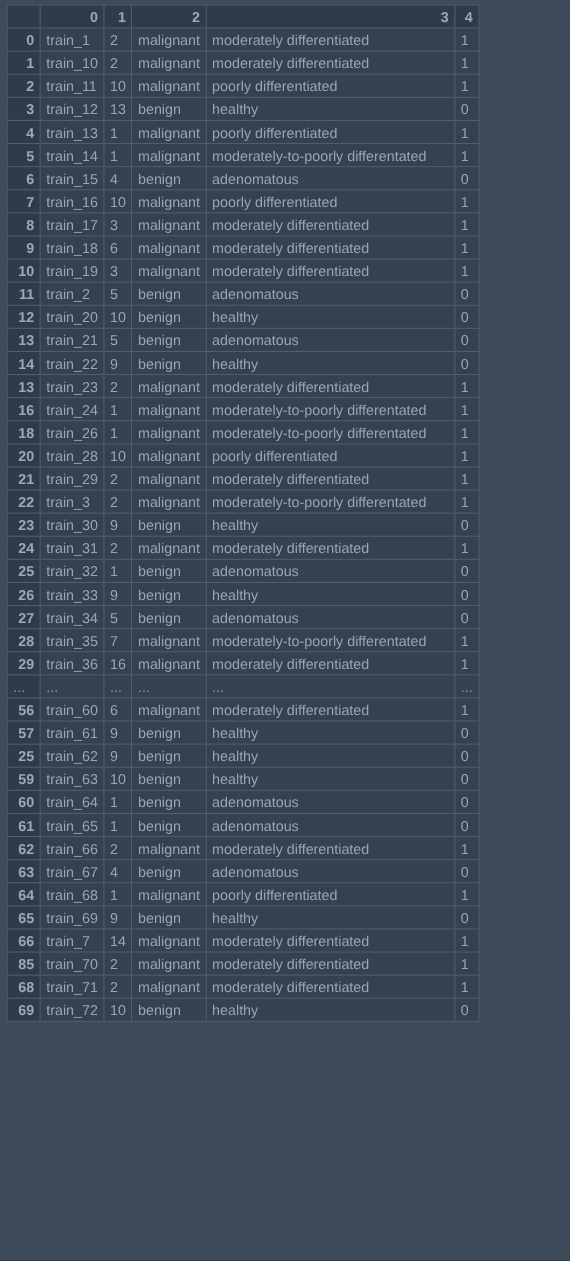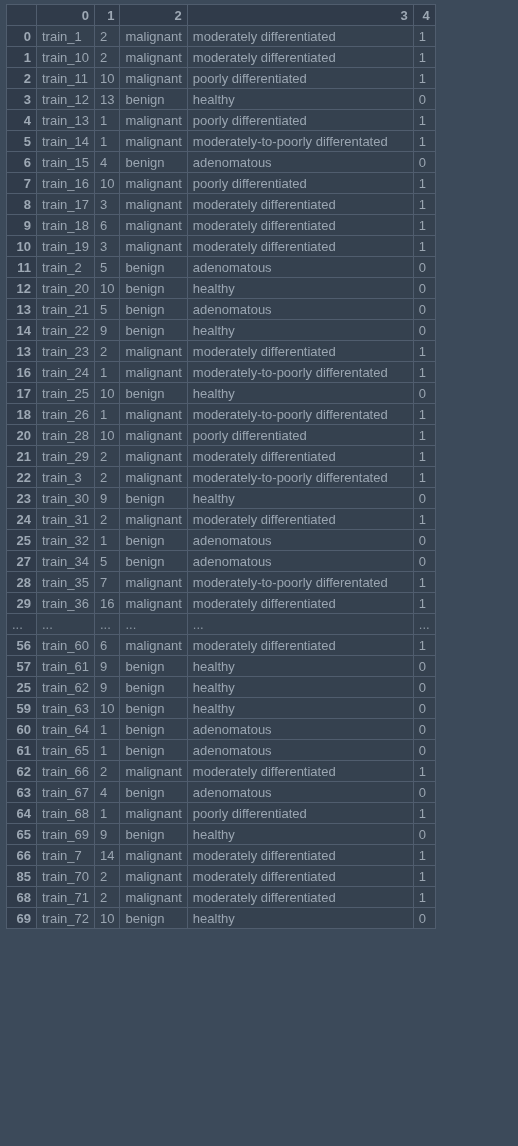--- a/index.html
+++ b/index.html
@@ -212,28 +212,20 @@
         </tr>
         <tr>
           <th class="r">16</th>
           <td class="l">train_24</td>
           <td class="l">1</td>
           <td class="l">malignant</td>
           <td class="l">moderately-to-poorly differentated</td>
           <td class="l">1</td>
         </tr>
         <tr>
-          <th class="r">17</th>
-          <td class="l">train_25</td>
-          <td class="l">10</td>
-          <td class="l">benign</td>
-          <td class="l">healthy</td>
-          <td class="l">0</td>
-        </tr>
-        <tr>
           <th class="r">18</th>
           <td class="l">train_26</td>
           <td class="l">1</td>
           <td class="l">malignant</td>
           <td class="l">moderately-to-poorly differentated</td>
           <td class="l">1</td>
         </tr>
         <tr>
           <th class="r">20</th>
           <td class="l">train_28</td>
@@ -273,20 +265,28 @@
           <td class="l">malignant</td>
           <td class="l">moderately differentiated</td>
           <td class="l">1</td>
         </tr>
         <tr>
           <th class="r">25</th>
           <td class="l">train_32</td>
           <td class="l">1</td>
           <td class="l">benign</td>
           <td class="l">adenomatous</td>
+          <td class="l">0</td>
+        </tr>
+        <tr>
+          <th class="r">26</th>
+          <td class="l">train_33</td>
+          <td class="l">9</td>
+          <td class="l">benign</td>
+          <td class="l">healthy</td>
           <td class="l">0</td>
         </tr>
         <tr>
           <th class="r">27</th>
           <td class="l">train_34</td>
           <td class="l">5</td>
           <td class="l">benign</td>
           <td class="l">adenomatous</td>
           <td class="l">0</td>
         </tr>

